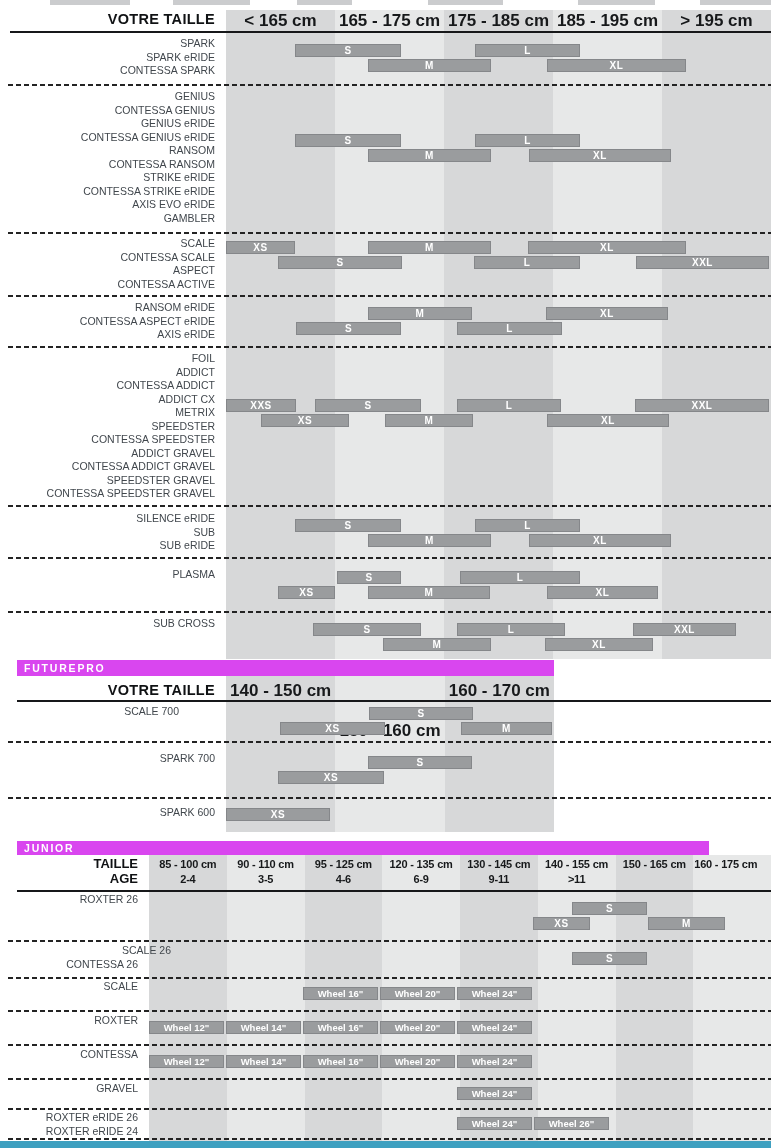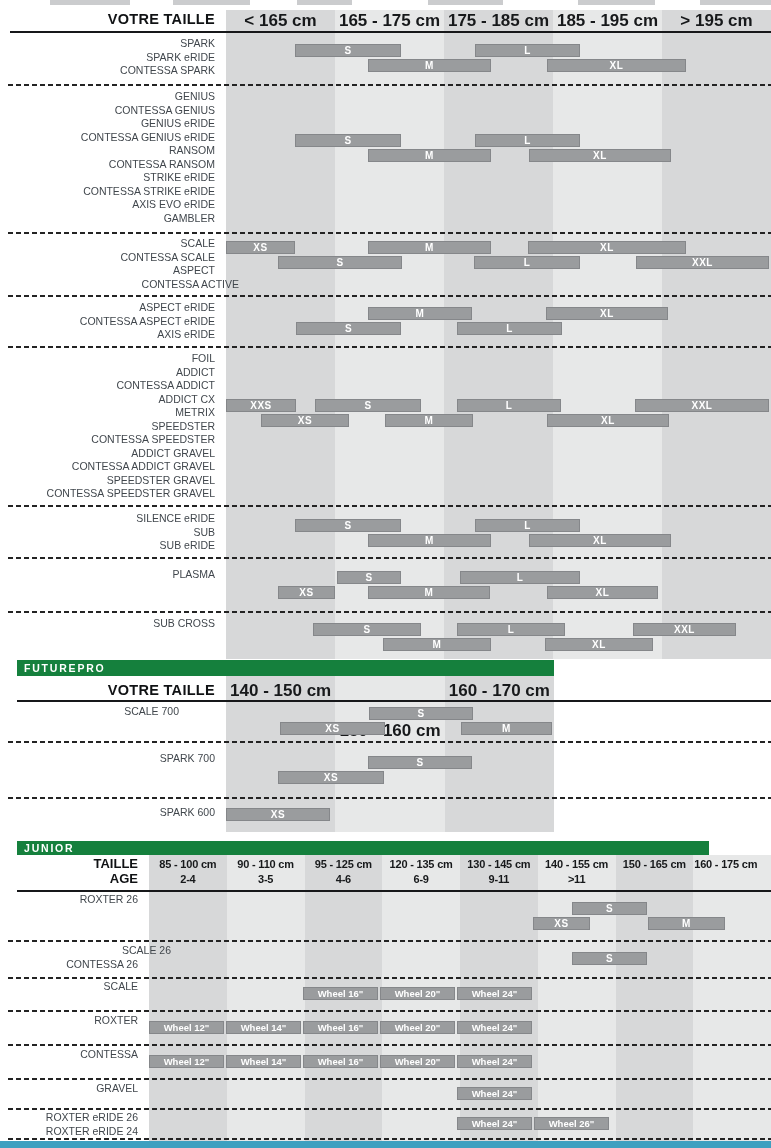--- a/index.html
+++ b/index.html
@@ -13,21 +13,21 @@
        background:#9a9c9e;border:1px solid #85878a;color:#fff;font-weight:bold;
        font-size:10px;line-height:11px;text-align:center;letter-spacing:.5px;overflow:hidden}
   .bar.wide{font-size:9.5px;letter-spacing:0}
   .mlabel{position:absolute;z-index:3;color:#41474d;font-size:10.5px;line-height:13.5px;
           text-align:right;white-space:nowrap}
   .chead{position:absolute;z-index:3;font-weight:bold;color:#17191b;text-align:center;
          font-size:17px;line-height:17px;white-space:nowrap}
   .chead.jr{font-size:11px;letter-spacing:-.2px}
   .title{position:absolute;z-index:3;font-weight:bold;color:#101214;text-align:right;
          font-size:14.5px;letter-spacing:.3px}
-  .secbar{position:absolute;z-index:3;background:#15803d;color:#fff;font-weight:bold;
+  .secbar{position:absolute;z-index:3;background:#d946ef;color:#fff;font-weight:bold;
           font-size:10.5px;letter-spacing:1.8px;padding-left:7px;box-sizing:border-box}
   .remnant{position:absolute;top:0;height:5px;background:#cbccce;z-index:1}
   #main-title{left:0;top:11px;width:215px}
   #fp-bar{left:17px;top:660px;width:537px;height:16px;line-height:16px}
   #fp-title{left:0;top:682px;width:215px}
   #jr-bar{left:17px;top:841px;width:692px;height:14px;line-height:14px}
   #jr-taille{position:absolute;z-index:3;left:0;top:856px;width:138px;text-align:right;
              font-weight:bold;font-size:13px;color:#101214}
   #jr-age{position:absolute;z-index:3;left:0;top:871px;width:138px;text-align:right;
           font-weight:bold;font-size:13px;color:#101214}
@@ -78,28 +78,28 @@
     <div class="mlabel" style="left: 0px; top: 184.5px; width: 215px; height: 13.5px;">CONTESSA STRIKE eRIDE</div>
     <div class="mlabel" style="left: 0px; top: 198px; width: 215px; height: 13.5px;">AXIS EVO eRIDE</div>
     <div class="mlabel" style="left: 0px; top: 211.5px; width: 215px; height: 13.5px;">GAMBLER</div>
     <div class="bar" style="left: 295px; top: 134px; width: 106px;">S</div>
     <div class="bar" style="left: 368px; top: 149px; width: 123px;">M</div>
     <div class="bar" style="left: 475px; top: 134px; width: 105px;">L</div>
     <div class="bar" style="left: 529px; top: 149px; width: 142px;">XL</div>
     <div class="mlabel" style="left: 0px; top: 237px; width: 215px; height: 13.5px;">SCALE</div>
     <div class="mlabel" style="left: 0px; top: 250.5px; width: 215px; height: 13.5px;">CONTESSA SCALE</div>
     <div class="mlabel" style="left: 0px; top: 264px; width: 215px; height: 13.5px;">ASPECT</div>
-    <div class="mlabel" style="left: 0px; top: 277.5px; width: 215px; height: 13.5px; margin-left: 24px;">CONTESSA ACTIVE</div>
+    <div class="mlabel" style="left: 0px; top: 277.5px; width: 215px; height: 13.5px;">CONTESSA ACTIVE</div>
     <div class="bar" style="left: 226px; top: 241px; width: 69px;">XS</div>
     <div class="bar" style="left: 278px; top: 256px; width: 124px;">S</div>
     <div class="bar" style="left: 368px; top: 241px; width: 123px;">M</div>
     <div class="bar" style="left: 474px; top: 256px; width: 106px;">L</div>
     <div class="bar" style="left: 528px; top: 241px; width: 158px;">XL</div>
     <div class="bar" style="left: 636px; top: 256px; width: 133px;">XXL</div>
-    <div class="mlabel" style="left: 0px; top: 301px; width: 215px; height: 13.5px;">ASPECT eRIDE</div>
+    <div class="mlabel" style="left: 0px; top: 301px; width: 215px; height: 13.5px;">RANSOM eRIDE</div>
     <div class="mlabel" style="left: 0px; top: 314.5px; width: 215px; height: 13.5px;">CONTESSA ASPECT eRIDE</div>
     <div class="mlabel" style="left: 0px; top: 328px; width: 215px; height: 13.5px;">AXIS eRIDE</div>
     <div class="bar" style="left: 368px; top: 307px; width: 104px;">M</div>
     <div class="bar" style="left: 546px; top: 307px; width: 122px;">XL</div>
     <div class="bar" style="left: 296px; top: 322px; width: 105px;">S</div>
     <div class="bar" style="left: 457px; top: 322px; width: 105px;">L</div>
     <div class="mlabel" style="left: 0px; top: 352px; width: 215px; height: 13.5px;">FOIL</div>
     <div class="mlabel" style="left: 0px; top: 365.5px; width: 215px; height: 13.5px;">ADDICT</div>
     <div class="mlabel" style="left: 0px; top: 379px; width: 215px; height: 13.5px;">CONTESSA ADDICT</div>
     <div class="mlabel" style="left: 0px; top: 392.5px; width: 215px; height: 13.5px;">ADDICT CX</div>

